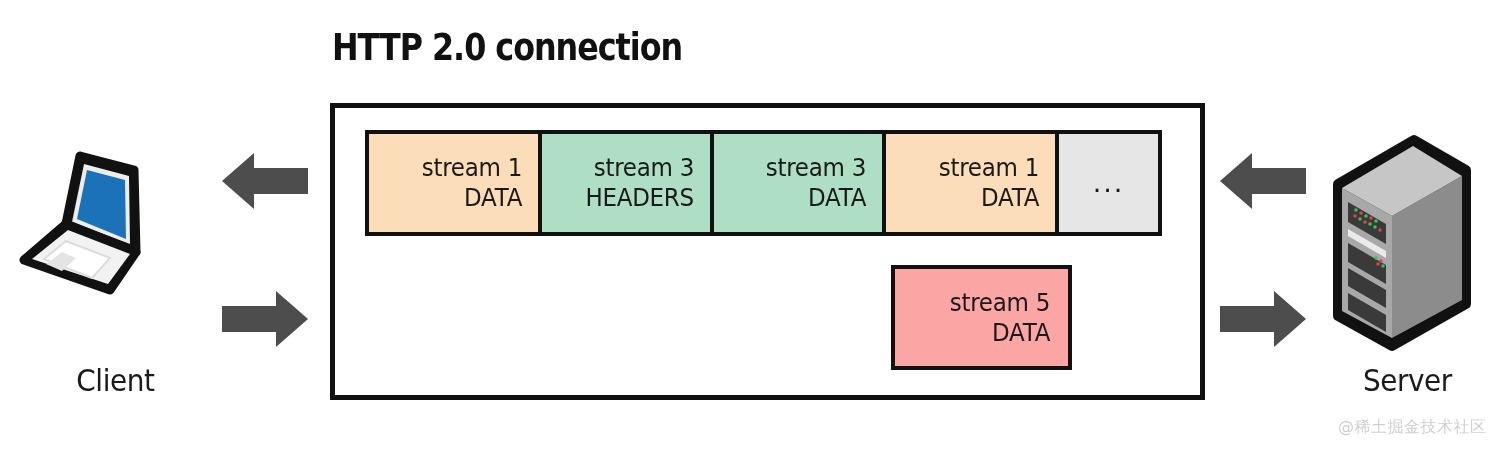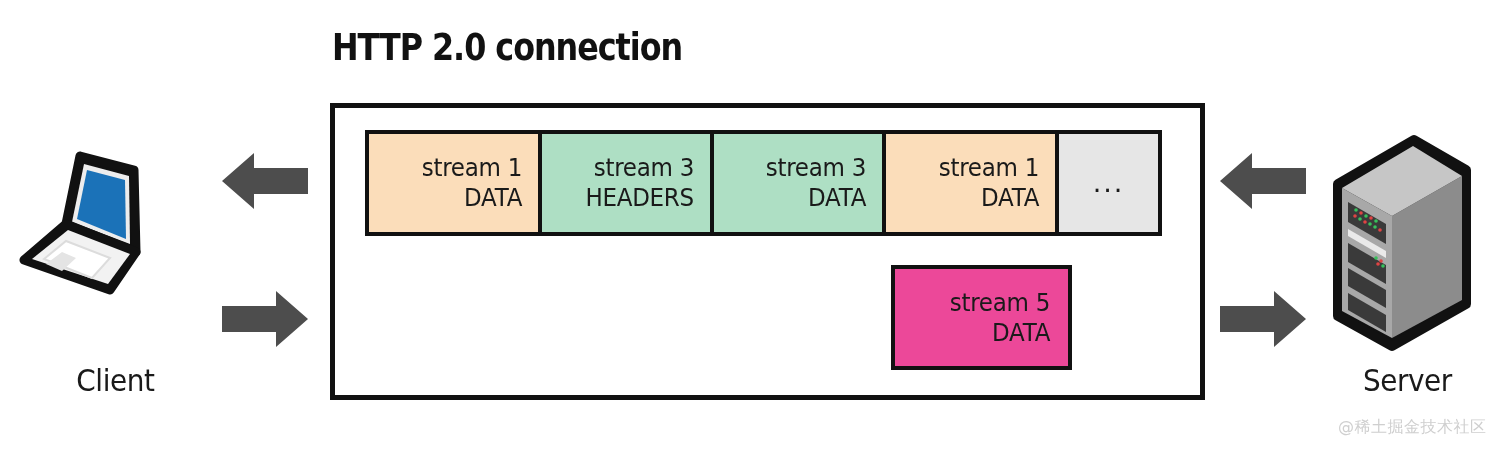--- a/index.html
+++ b/index.html
@@ -288,20 +288,20 @@
       <div class="frame-line">stream 1</div>
       <div class="frame-line">DATA</div>
     </div>
 
     <div class="frame centered" style="width:107px;background:#E6E6E6;">
       <div class="frame-line ellipsis">...</div>
     </div>
 
   </div>
 
-  <div id="frame-stream5" style="background:#ec4899;">
+  <div id="frame-stream5" style="background:#fca5a5;">
     <div class="frame-line">stream 5</div>
     <div class="frame-line">DATA</div>
   </div>
 
   <div id="watermark">@稀土掘金技术社区</div>
 
 </div>
 
 </body></html>

